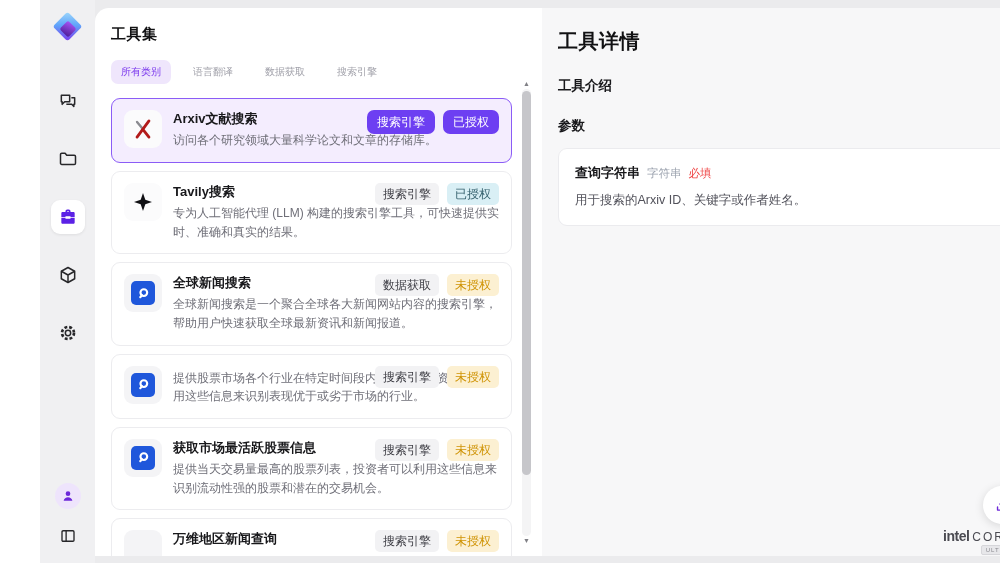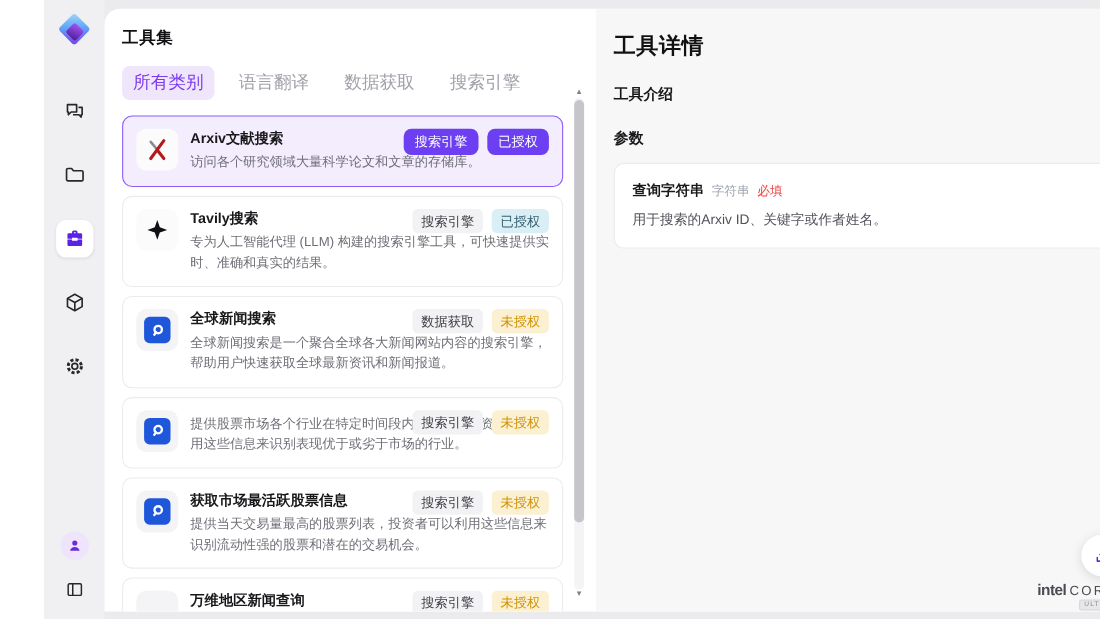--- a/index.html
+++ b/index.html
@@ -18,21 +18,21 @@
   .avatar-btn { width:26px; height:26px; border-radius:50%; background:#eee4fc; display:flex; align-items:center; justify-content:center; cursor:pointer; }
   .collapse-btn { width:30px; height:30px; display:flex; align-items:center; justify-content:center; cursor:pointer; color:#27272a; }
 
   
   .main { position:absolute; left:55px; top:8px; right:0; bottom:7px; background:#ffffff; border-top-left-radius:14px; display:flex; overflow:hidden; }
 
   
   .list-col { width:447px; position:relative; padding:17px 30px 0 16px; }
   .page-title { font-size:15px; font-weight:bold; color:#111113; letter-spacing:.5px; }
   .tabs { display:flex; align-items:center; gap:12px; margin-top:16px; }
-  .tab { font-size:16px; color:#a1a1aa; padding:5px 10px; border-radius:7px; cursor:pointer; white-space:nowrap; }
+  .tab { font-size:10px; color:#a1a1aa; padding:5px 10px; border-radius:7px; cursor:pointer; white-space:nowrap; }
   .tab.active { background:#efe6fc; color:#7c3aed; }
   .cards { display:flex; flex-direction:column; gap:8px; margin-top:14px; }
   .card { position:relative; background:#ffffff; border:1px solid #ececef; border-radius:9px; padding:11px 12px 12px 12px; display:flex; gap:11px; cursor:pointer; }
   .card.selected { background:#f4edfe; border:1.5px solid #8b5cf6; }
   .tool-icon { flex:0 0 38px; width:38px; height:38px; border-radius:9px; background:#f4f4f6; display:flex; align-items:center; justify-content:center; }
   .card.selected .tool-icon, .tool-icon.white { background:#fbfbfc; }
   .t-body { flex:1; min-width:0; }
   .t-name { font-size:13px; font-weight:bold; color:#18181b; line-height:1.4; padding-right:150px; }
   .t-desc { font-size:12px; color:#6f6f78; line-height:1.55; margin-top:3px; }
   .t-badges { position:absolute; top:11px; right:12px; display:flex; gap:8px; }

